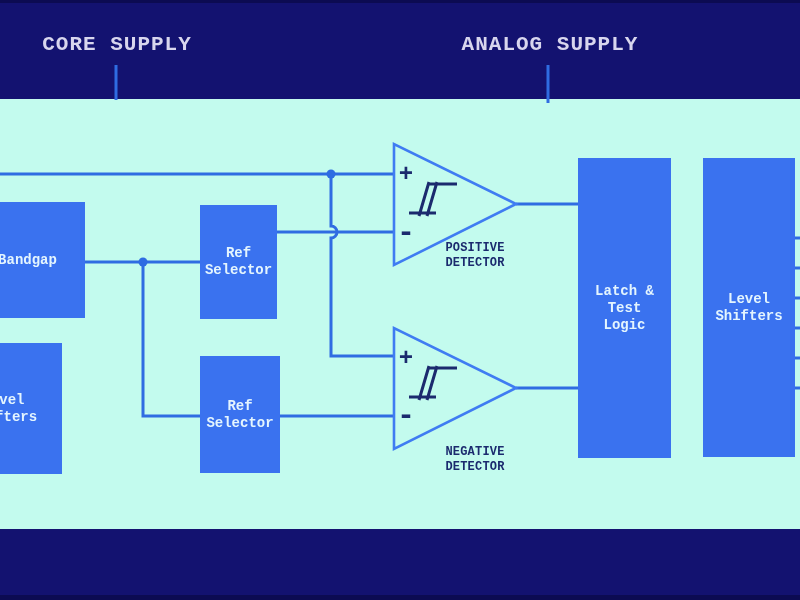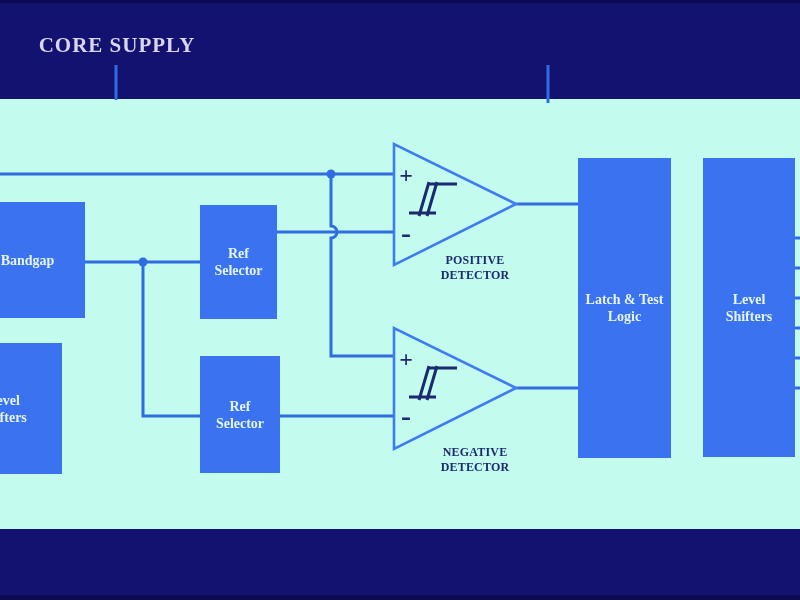--- a/index.html
+++ b/index.html
@@ -10,21 +10,21 @@
     --wire:#2f6ce2;
     --tri:#3f7cf2;
     --ink:#1b2a6e;
     --blocktext:#e4f5fe;
     --titletext:#d8d6ee;
   }
   html,body{margin:0;padding:0;}
   .stage{
     position:relative;width:800px;height:600px;overflow:hidden;
     background:var(--mint);
-    font-family:Liberation Serif, serif;
+    font-family:Liberation Mono, monospace;
   }
   .band{position:absolute;left:0;width:800px;background:var(--navy);}
   .band-top{top:0;height:99px;}
   .band-bottom{top:529px;height:71px;}
   .edge-strip{position:absolute;left:0;width:800px;background:var(--navy-edge);}
   .edge-top{top:0;height:3px;}
   .edge-bottom{top:595px;height:5px;}
   .supply-title{
     position:absolute;text-align:center;color:var(--titletext);
     font-size:21px;font-weight:600;letter-spacing:1px;white-space:nowrap;
@@ -54,20 +54,21 @@
 <body>
 
 <div class="stage">
 
   <div class="band band-top"></div>
   <div class="band band-bottom"></div>
   <div class="edge-strip edge-top"></div>
   <div class="edge-strip edge-bottom"></div>
 
   <div class="supply-title" style="left:37px;top:33px;width:160px;">CORE SUPPLY</div>
+  <div class="supply-title" style="left:450px;top:33px;width:200px;">ANALOG SUPPLY</div>
 
   <svg class="wires" width="800" height="600" viewBox="0 0 800 600">
 
     <path class="wire" d="M116,65 V100"></path>
     <path class="wire" d="M548,65 V103"></path>
 
     <path class="wire" d="M0,174 H394"></path>
     <circle class="dot" cx="331" cy="174" r="4.5"></circle>
 
     <path class="wire" d="M331,174 V226 A6,6 0 0 1 331,238 V356 H394"></path>
@@ -106,18 +107,18 @@
   <div class="block" style="left:703px;top:158px;width:92px;height:299px;">Level
 Shifters</div>
   <div class="block" style="left:578px;top:158px;width:93px;height:300px;">Latch &amp; Test
 Logic</div>
 
   <span class="sign sign-plus" style="left:395px;top:164px;">+</span>
   <span class="sign sign-minus" style="left:395px;top:223px;">-</span>
   <span class="sign sign-plus" style="left:395px;top:348px;">+</span>
   <span class="sign sign-minus" style="left:395px;top:406px;">-</span>
 
-  <div class="det-label" style="left:415px;top:241px;width:120px;margin-top:12px;">POSITIVE
+  <div class="det-label" style="left:415px;top:241px;width:120px;">POSITIVE
 DETECTOR</div>
   <div class="det-label" style="left:415px;top:429px;width:120px;margin-top:16px;">NEGATIVE
 DETECTOR</div>
 
 </div>
 
 </body></html>

